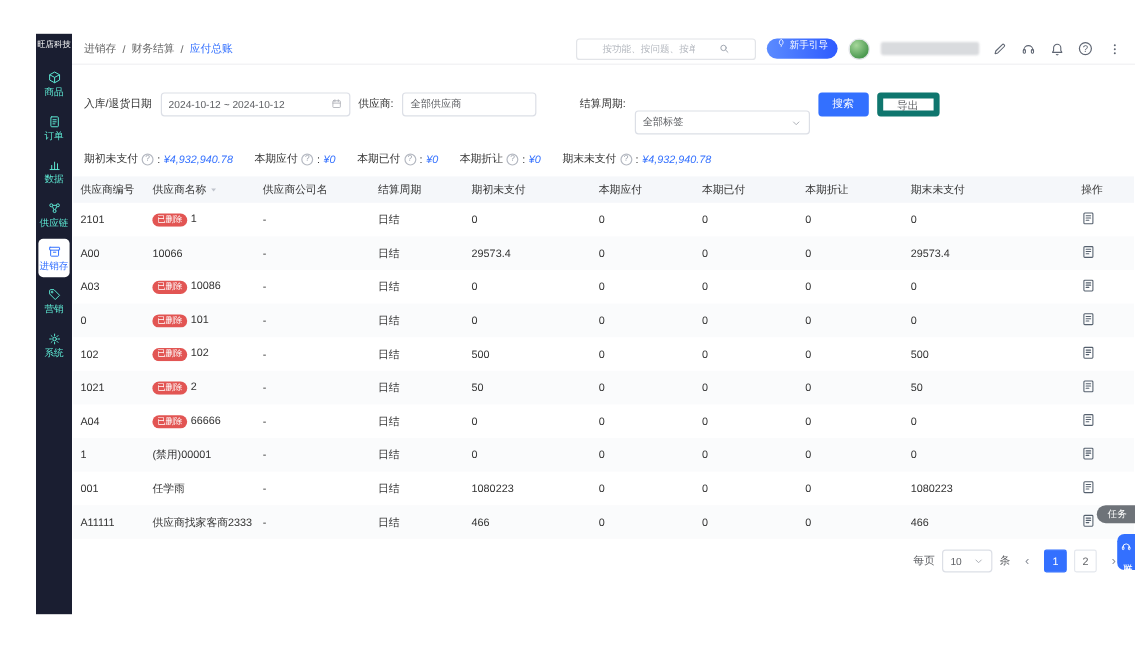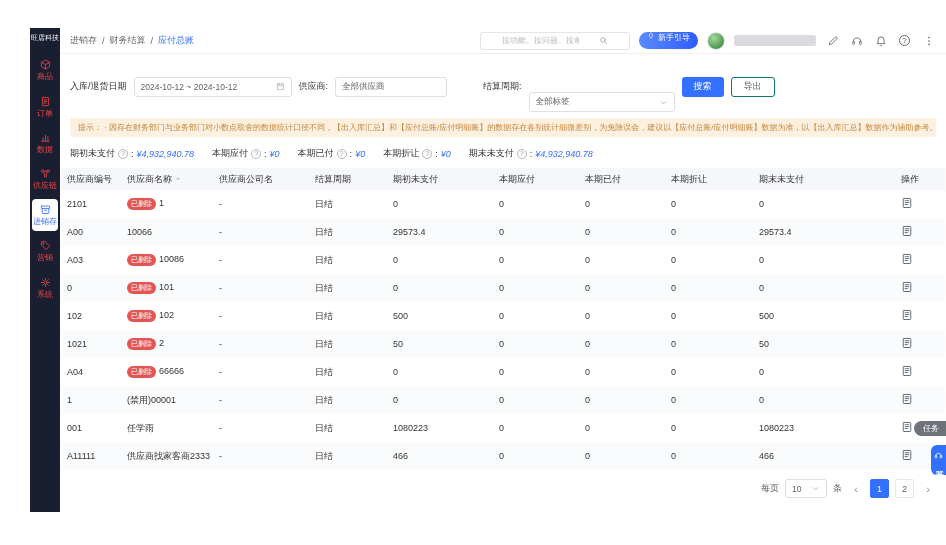--- a/index.html
+++ b/index.html
@@ -6,21 +6,21 @@
   html,body { width:946px; height:545px; background:#fff; overflow:hidden;
     font-family:"Liberation Sans","DejaVu Sans",sans-serif; }
   .app { position:absolute; left:30px; top:28px; width:916px; height:484px;
     background:#fff; display:flex; overflow:hidden; }
 
   
   .sidebar { width:30px; background:#1a1e31; color:#9aa0b5; display:flex;
     flex-direction:column; align-items:center; flex-shrink:0; }
   .logo { color:#fff; font-size:7px; line-height:1.2; margin:6px 1px 8px; text-align:center; }
   .nav-item { width:28px; display:flex; flex-direction:column; align-items:center;
-    gap:2px; padding:5px 0; margin-top:4px; cursor:pointer; color:#ef4444; }
+    gap:2px; padding:5px 0; margin-top:4px; cursor:pointer; color:#5eead4; }
   .nav-item .lbl { font-size:8px; line-height:1.15; text-align:center; }
   .nav-item svg { width:11px; height:11px; }
   .nav-item.active { background:#fff; color:#3370ff; border-radius:4px; width:26px; }
   .nav-app svg { color:#f0883a; }
   .side-spacer { flex:1; }
   .side-bottom { margin-bottom:70px; display:flex; flex-direction:column; align-items:center; }
 
   
   .main { flex:1; min-width:0; display:flex; flex-direction:column; position:relative; }
 
@@ -53,21 +53,21 @@
     font-size:9px; color:#333; flex-shrink:0; }
   .inp { height:20px; border:1px solid #dcdfe6; border-radius:3px; background:#fff;
     display:flex; align-items:center; padding:0 6px; gap:4px; font-size:8.5px; color:#606266; }
   .inp svg { width:9px; height:9px; color:#a8abb2; flex-shrink:0; }
   .date-inp { width:158px; justify-content:space-between; cursor:pointer; }
   .supplier-inp { width:112px; cursor:text; }
   .cycle-sel { width:146px; justify-content:space-between; cursor:pointer;margin-top:31px; }
   .fgap { width:22px; }
   .btn-primary { height:20px; padding:0 12px; border:none; border-radius:3px;
     background:#3370ff; color:#fff; font-size:9px; cursor:pointer; font-family:inherit; }
-  .btn-plain { height:20px; padding:0 12px; border:1px solid #0f766e; border-radius:3px;
+  .btn-plain { height:20px; padding:0 12px; border:5px solid #0f766e; border-radius:3px;
     background:#fff; color:#606266; font-size:9px; cursor:pointer; font-family:inherit; }
 
   
   .notice { margin:0 10px 2px; background:#fcf0e1; color:#c6873a; font-size:8px;
     padding:4px 8px; border-radius:2px; white-space:nowrap; overflow:hidden; }
 
   
   .summary { display:flex; align-items:center; gap:18px; padding:8px 10px; font-size:9px;
     color:#333; flex-shrink:0; }
   .sum-item { display:flex; align-items:center; gap:3px; }
@@ -253,21 +253,20 @@
       <div class="inp cycle-sel">
         <span>全部标签</span>
         <svg viewBox="0 0 16 16" fill="none" stroke="currentColor" stroke-width="1.4" stroke-linecap="round">
             <path d="M4 6.5 8 10.5 12 6.5"></path>
           </svg>
       </div>
       <button class="btn-primary">搜索</button>
       <button class="btn-plain">导出</button>
     </div>
 
-    <div class="notice">提示： · 因存在财务部门与业务部门对小数点取舍的数据统计口径不同，【出入库汇总】和【应付总账/应付明细账】的数据存在各别统计细微差别，为免除误会，建议以【应付总账/应付明细账】数据为准，以【出入库汇总】数据作为辅助参考。</div>
 
     <div class="summary">
 
         <div class="sum-item">
           <span>期初未支付</span>
           <span class="info-i">?</span>
           <span>:</span>
           <span class="sum-val">¥4,932,940.78</span>
         </div>
 

